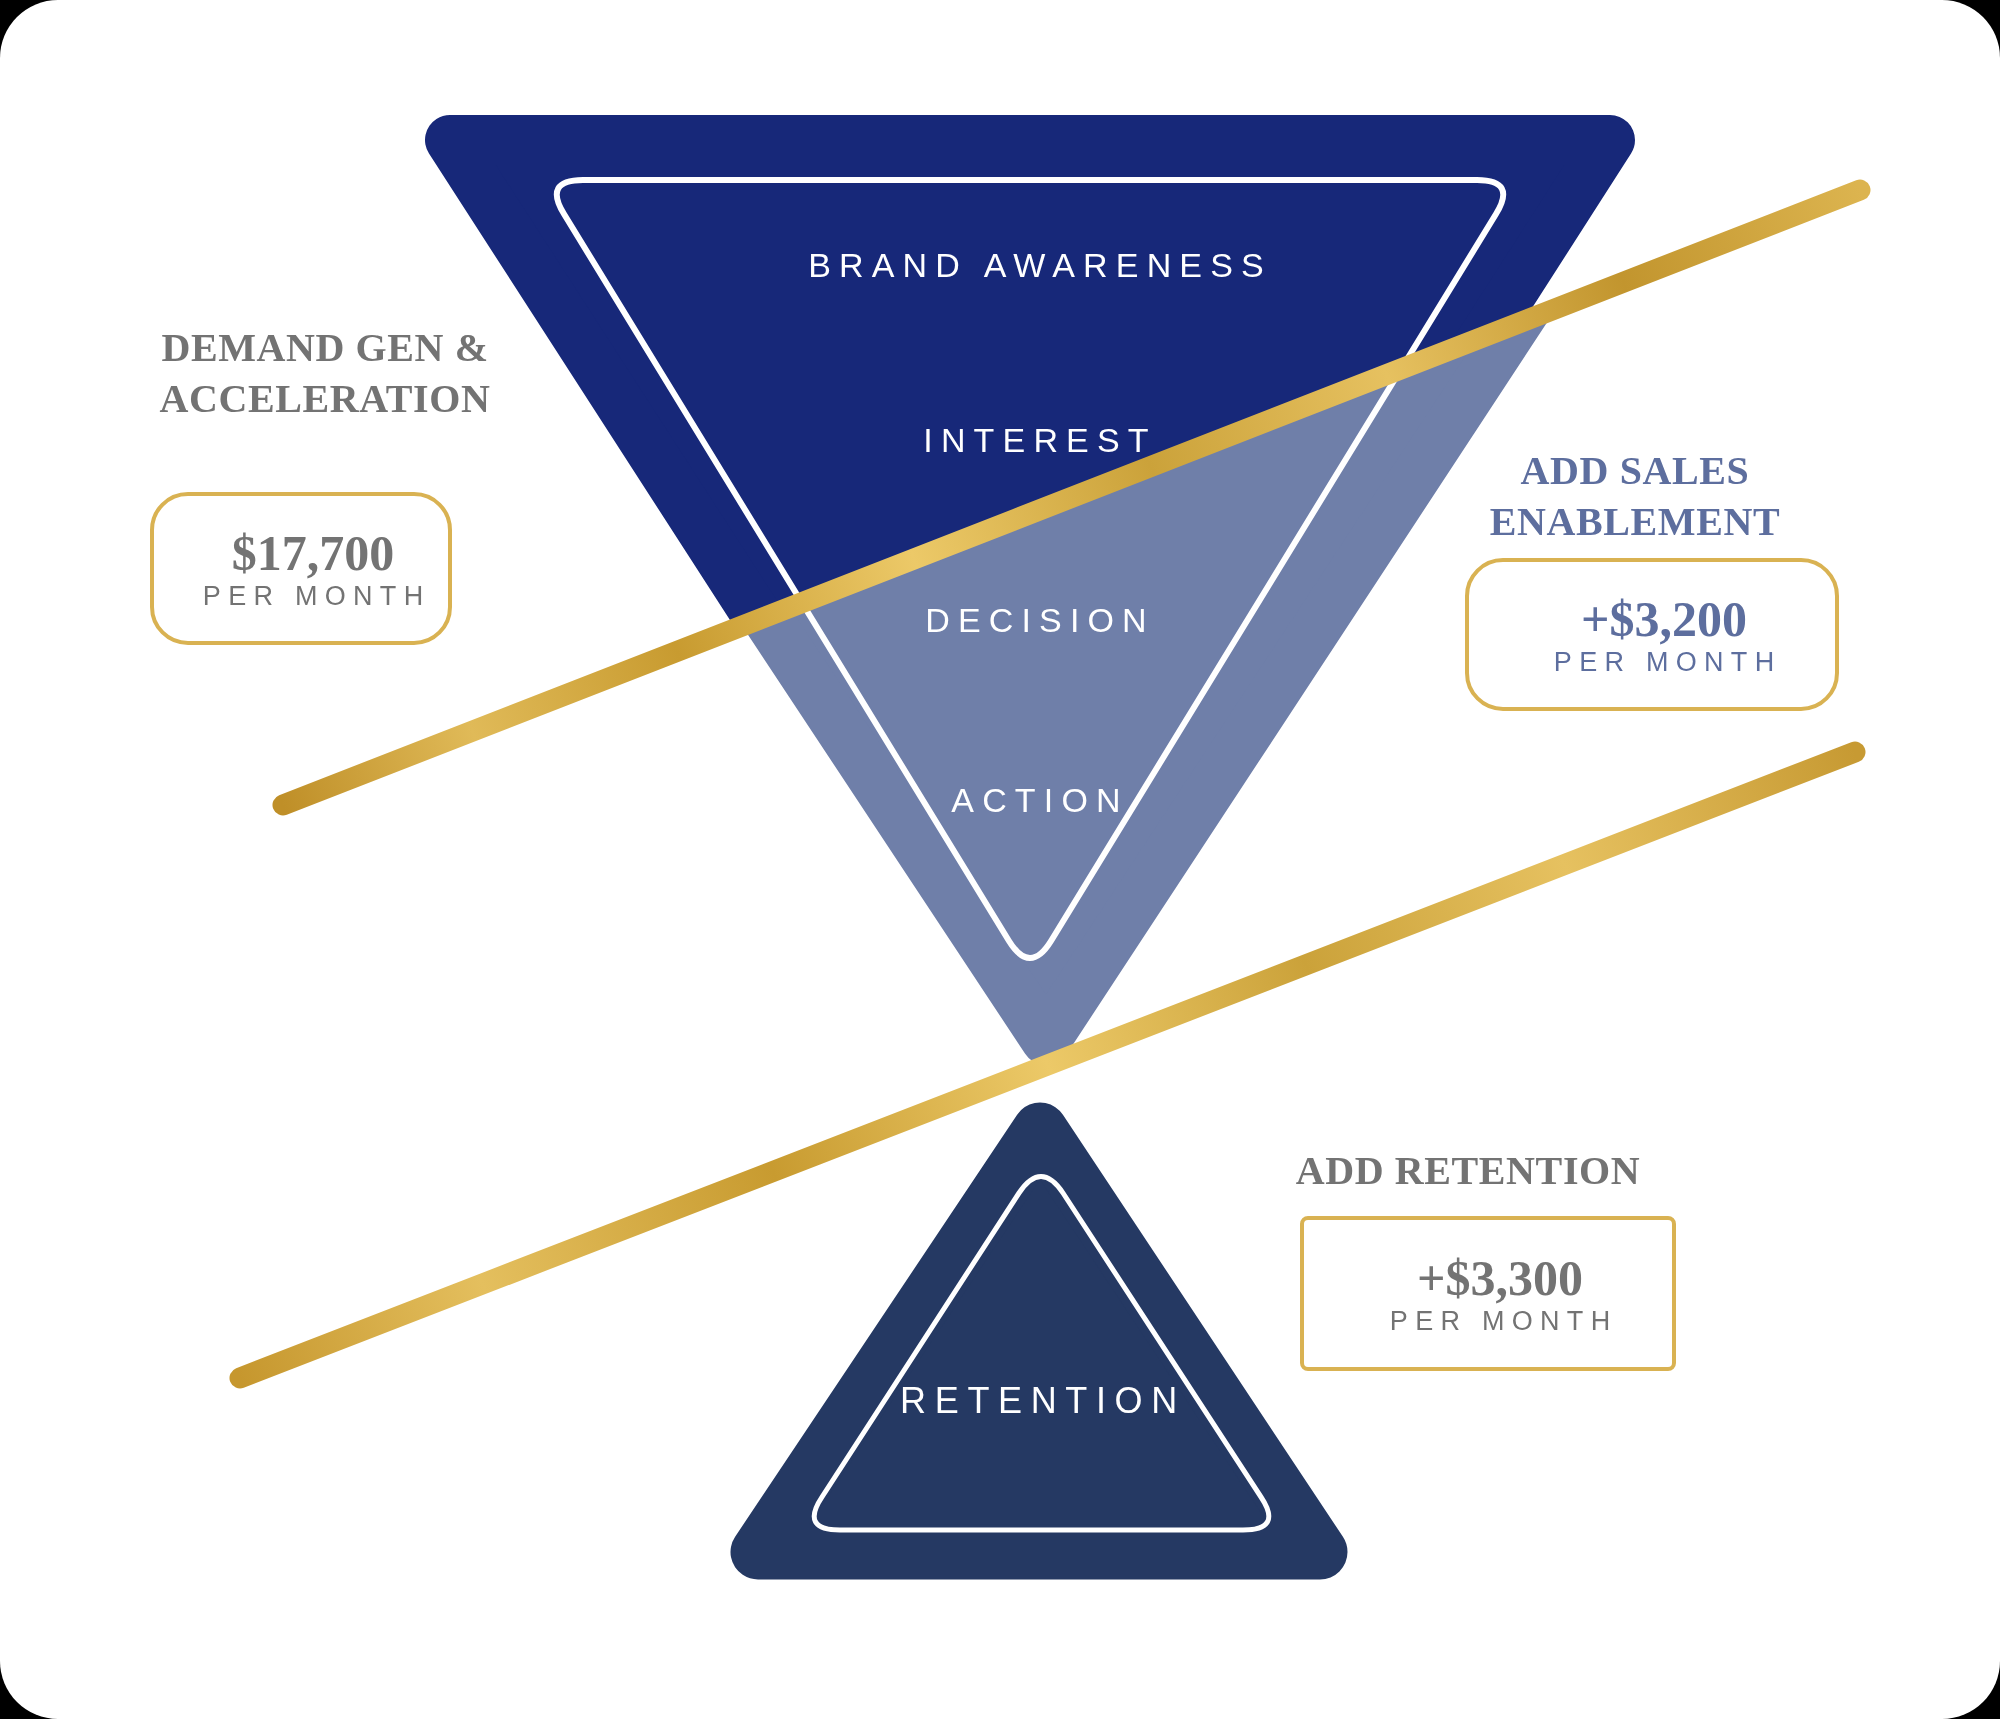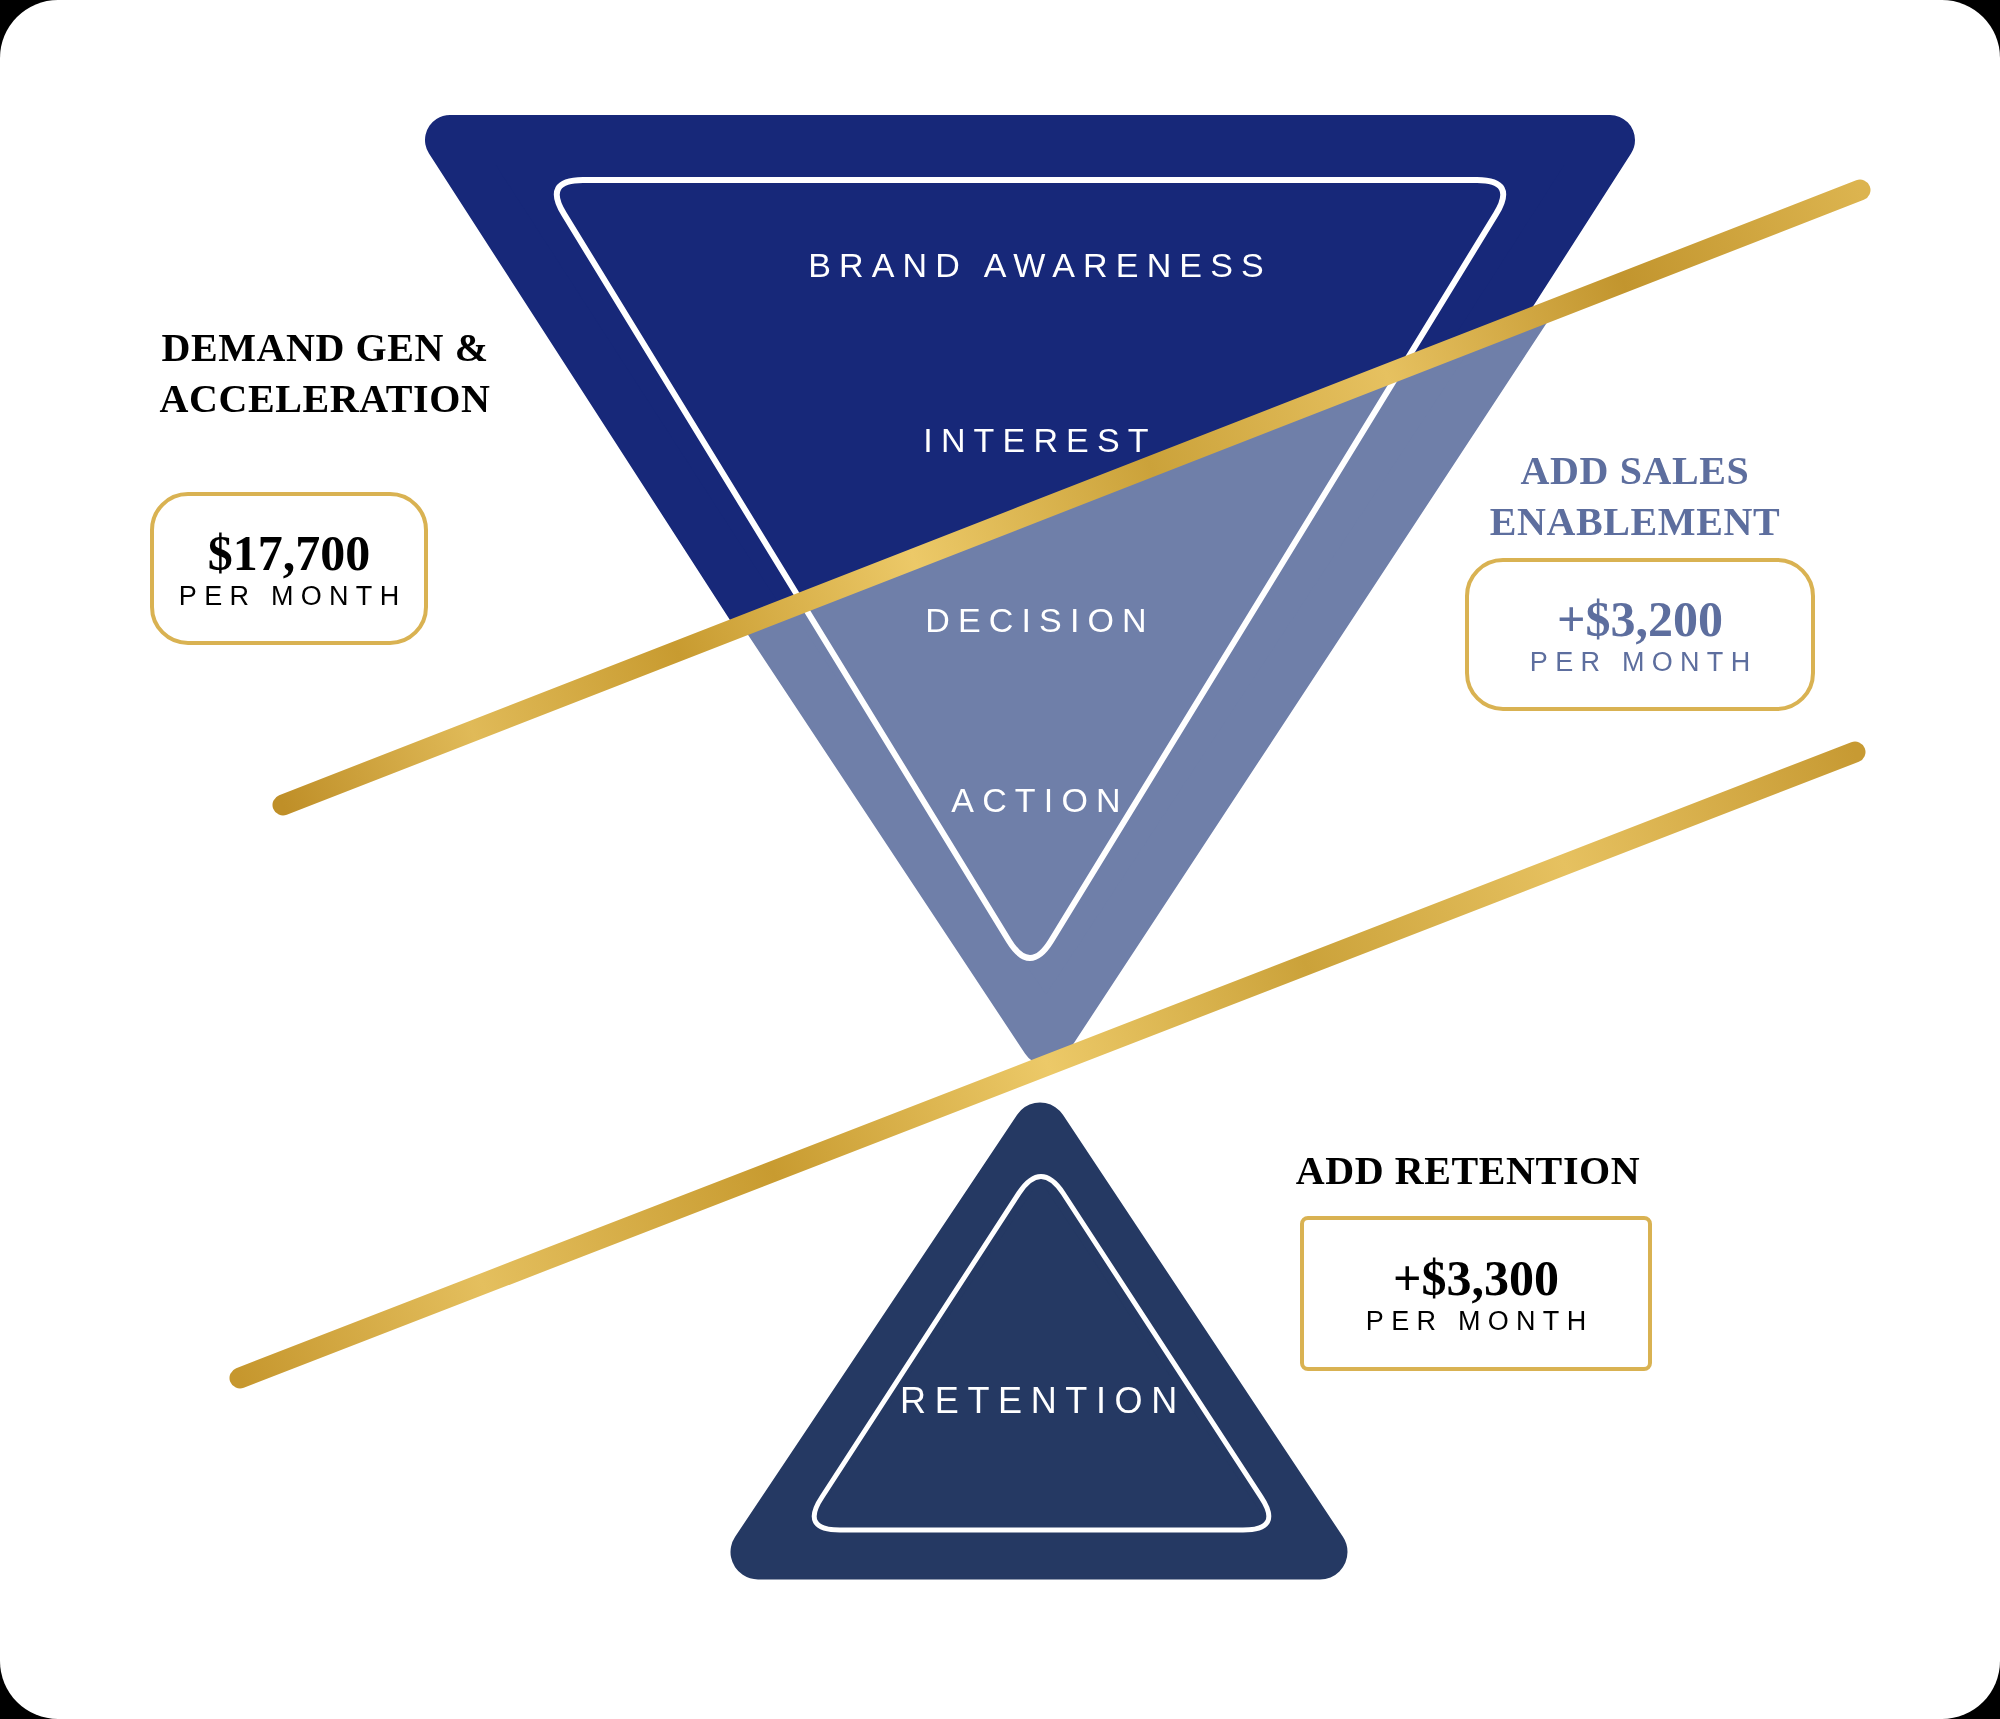--- a/index.html
+++ b/index.html
@@ -11,27 +11,28 @@
     font-family:"Liberation Sans",sans-serif;
     font-size:34px;letter-spacing:0.24em;fill:#ffffff;font-weight:400;
   }
   .retention-label{font-size:36px;}
 
   .callout{position:absolute;text-align:center;}
   .callout-title{
     font-family:"Liberation Serif",serif;font-weight:bold;
     font-size:40px;line-height:51px;letter-spacing:0.015em;
   }
-  .navy-text{color:#000000;}
+  .navy-text{color:#737373;}
   .slate-text{color:#5d6e9e;}
 
   .price-box{
     position:absolute;border:4px solid #d9b252;border-radius:38px;background:#ffffff;
     display:flex;flex-direction:column;align-items:center;justify-content:center;
     text-align:center;
+    padding-left:24px;
   }
   .price{
     font-family:"Liberation Serif",serif;font-weight:bold;font-size:50px;line-height:56px;
   }
   .cadence{
     font-family:"Liberation Sans",sans-serif;font-size:27px;letter-spacing:0.27em;
     margin-top:0;text-indent:0.27em;
   }
 </style>
 </head>

